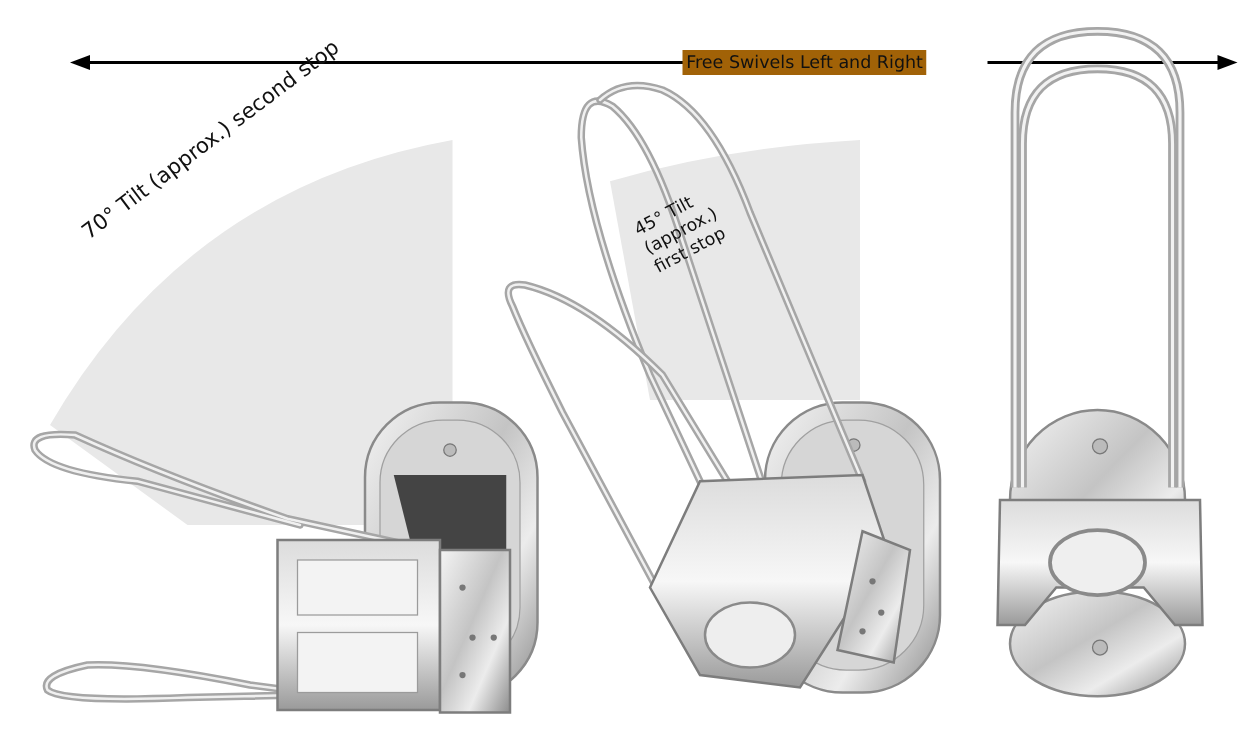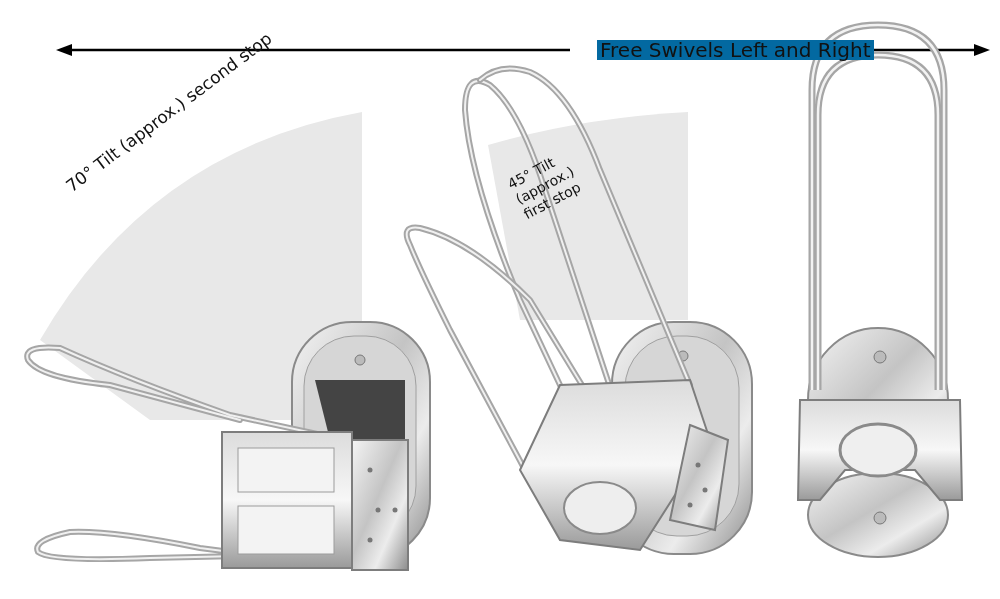--- a/index.html
+++ b/index.html
@@ -1,21 +1,21 @@
 <!DOCTYPE html>
 <html><head>
 <meta charset="utf-8">
 <style>
   html, body { margin: 0; padding: 0; background: #ffffff; }
   body { width: 1000px; height: 599px; position: relative; overflow: hidden;
          font-family: "DejaVu Sans", "Liberation Sans", sans-serif; }
   .stage { position: absolute; left: 0; top: 0; width: 1000px; height: 599px; }
   svg.art { position: absolute; left: 0; top: 0; }
   .label { position: absolute; color: #111; white-space: nowrap; }
-  .swivel-label { left: 597px; top: 40px; font-size: 20px; background: #0369a1; padding: 0 3px; line-height: 20px; }
+  .swivel-label { left: 546px; top: 40px; font-size: 14px; background: #a16207; padding: 0 3px; line-height: 20px; }
   .tilt70 { left: 62px; top: 180px; font-size: 17px; transform-origin: 0 0; transform: rotate(-37deg); }
   .tilt45 { left: 505px; top: 178px; font-size: 14px; line-height: 17px; transform-origin: 0 0; transform: rotate(-28deg); white-space: normal; width: 90px; }
   .tilt45 span { display: block; }
 </style>
 </head>
 <body>
 
 <div class="stage">
 
   <svg class="art" width="1000" height="599" viewBox="0 0 1000 599">

